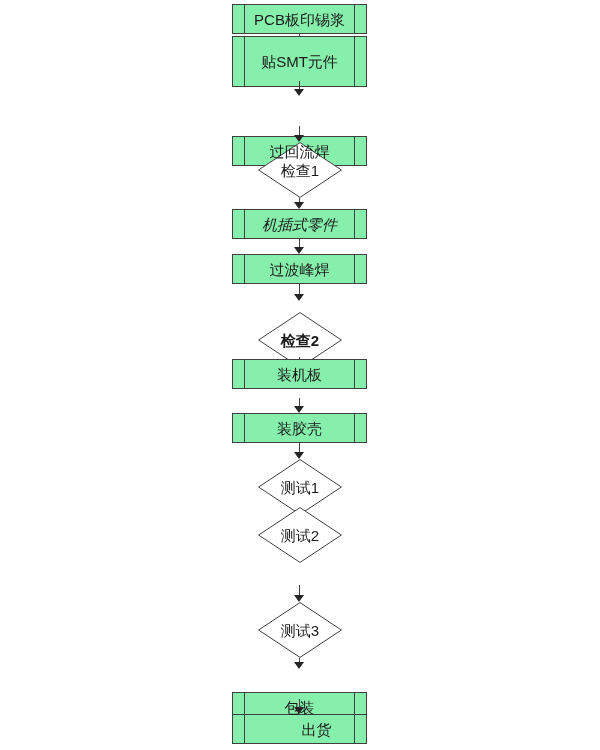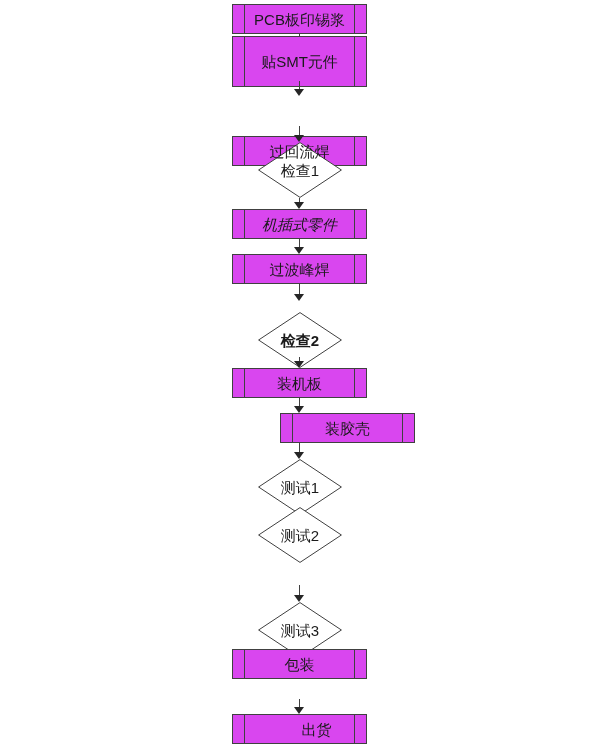--- a/index.html
+++ b/index.html
@@ -9,21 +9,21 @@
     font-family: "Liberation Sans", "DejaVu Sans", sans-serif;
     position: relative;
     overflow: hidden;
   }
   .canvas { position: absolute; left: 0; top: 0; width: 600px; height: 750px; }
 
   
   .node { position: absolute; box-sizing: border-box; }
   .rect {
     left: 232px; width: 135px; height: 30px;
-    border: 1px solid #404040; background: #d946ef;
+    border: 1px solid #404040; background: #86efac;
     display: flex; align-items: center; justify-content: center;
   }
   .rect .sidebar-l, .rect .sidebar-r {
     position: absolute; top: 0; bottom: 0; width: 1px; background: #404040;
   }
   .rect .sidebar-l { left: 11px; }
   .rect .sidebar-r { right: 11px; }
 
   
   .diamond {
@@ -40,26 +40,26 @@
   }
 
   
   .n1  { top: 4px;  }
   .n2  { top: 36px; height: 51px; }
   .n3  { top: 96px; margin-top: 40px; }
   .n4  { top: 142px; }
   .n5  { top: 209px; font-style: italic; }
   .n6  { top: 254px; }
   .n7  { top: 312px; font-weight: bold; }
-  .n8  { top: 368px; }
-  .n9  { top: 413px; margin-left: 48px; }
+  .n8  { top: 359px; }
+  .n9  { top: 413px; }
   .n10 { top: 459px; }
   .n11 { top: 507px; align-items: center; }
   .n12 { top: 602px; }
-  .n13 { top: 649px; }
+  .n13 { top: 692px; }
   .n14 { top: 714px; padding-left: 34px; }
 
   
   .arrow { position: absolute; left: 294px; width: 11px; }
   .arrow .shaft {
     position: absolute; left: 5px; top: 0; bottom: 5px; width: 1px; background: #404040;
   }
   .arrow .head {
     position: absolute; left: 0; bottom: 0; width: 0; height: 0;
     border-left: 5.5px solid transparent;

